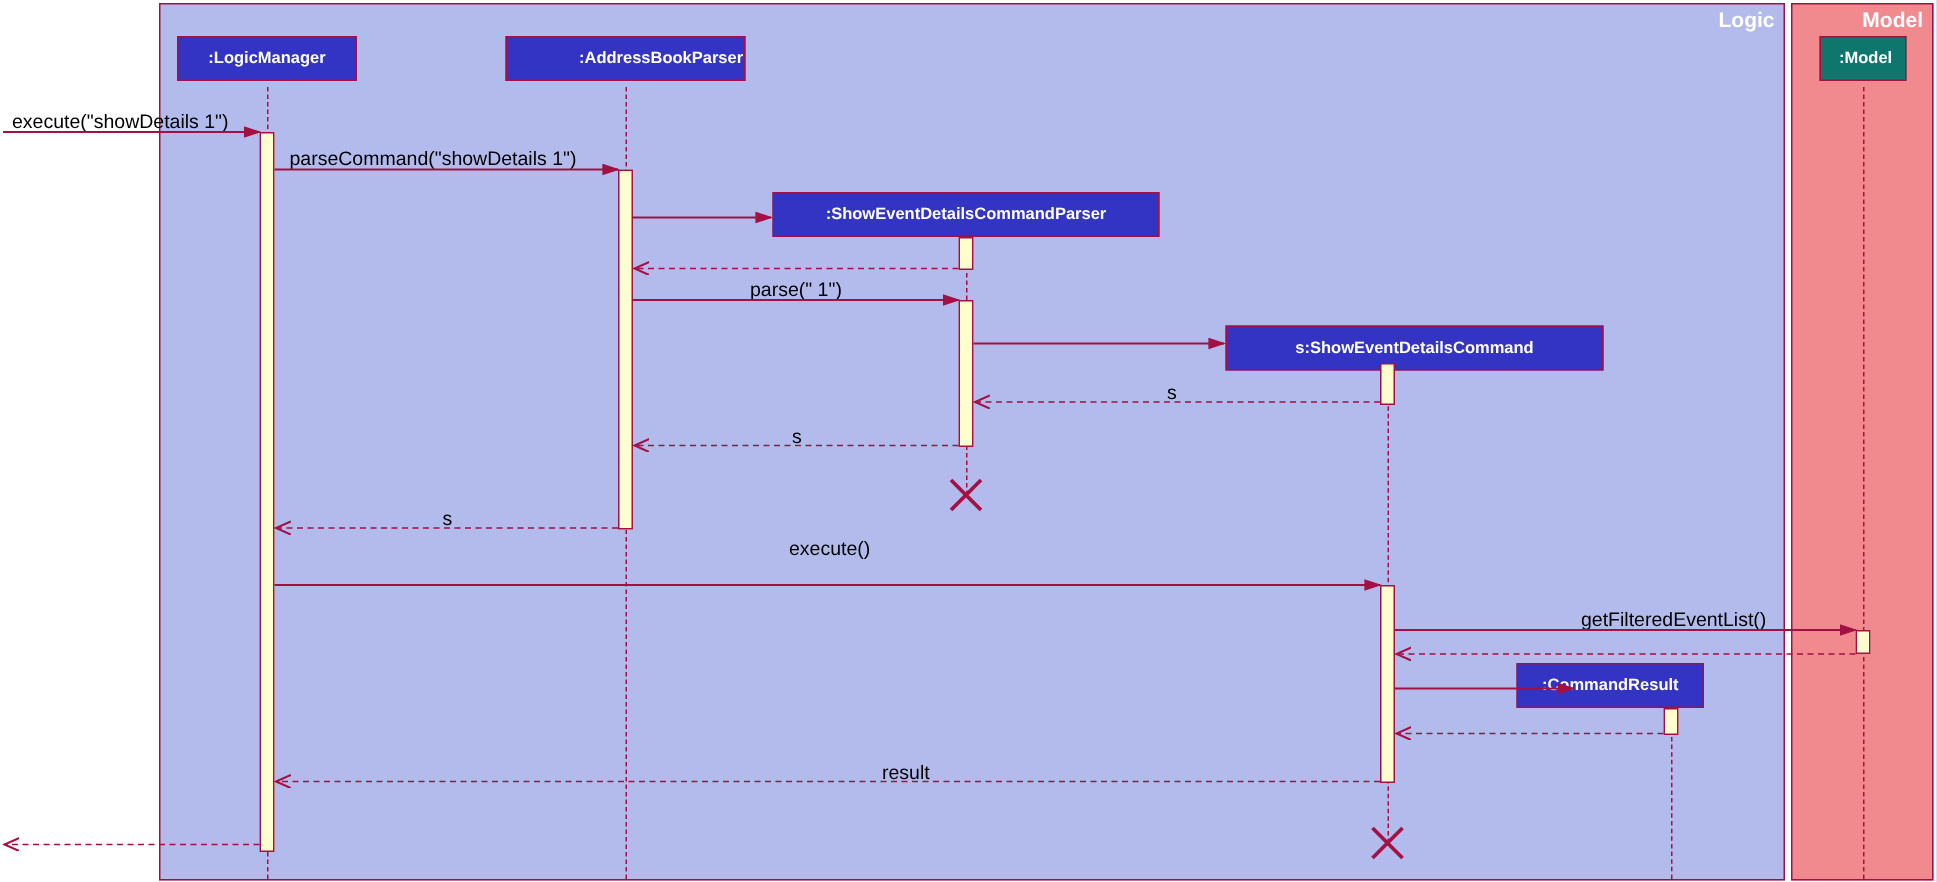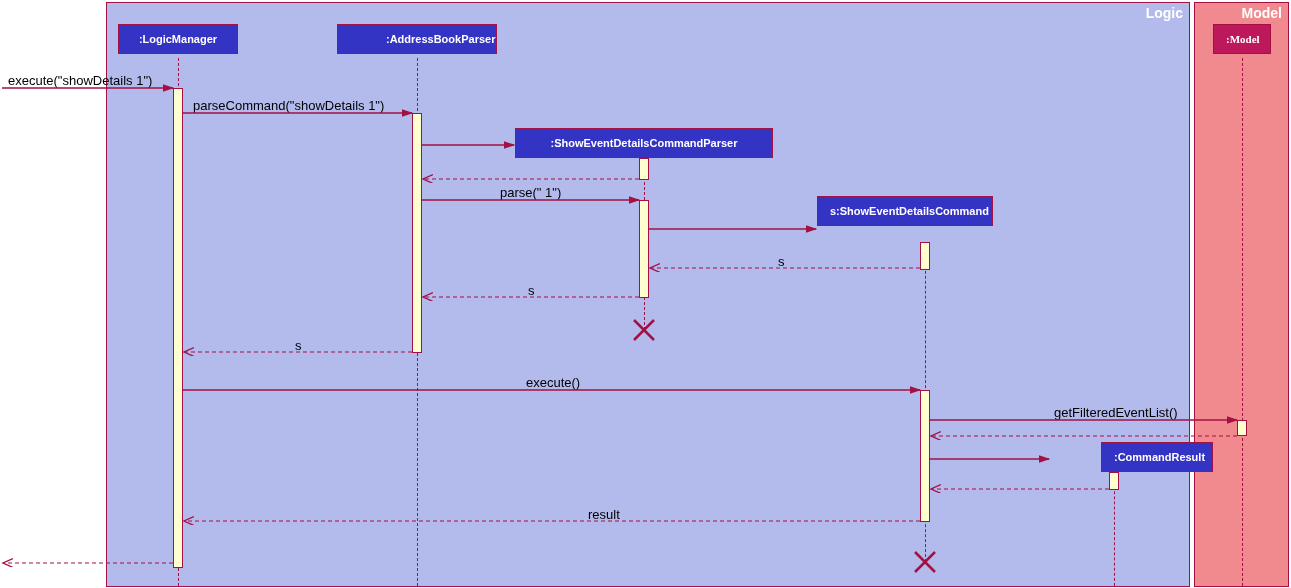--- a/index.html
+++ b/index.html
@@ -42,21 +42,21 @@
   .participant {
     position: absolute;
     border: 1.5px solid #a31043;
     color: #fff;
     font-weight: bold;
     padding: 8px 12px;
     text-align: center;
     font-size: 11px;
   }
   .participant.logic-bg { background: #3333c4; }
-  .participant.model-bg { background: #be185d; font-family: Liberation Serif, serif; }
+  .participant.model-bg { background: #0f766e; }
   .lifeline {
     position: absolute;
     width: 0;
     border-left: 1.5px dashed #a31043;
   }
   .activation {
     position: absolute;
     width: 10px;
     background: #fefece;
     border: 1px solid #a31043;
@@ -81,22 +81,22 @@
 <div class="frame frame-logic">
   <span class="frame-title">Logic</span>
 </div>
 <div class="frame frame-model">
   <span class="frame-title">Model</span>
 </div>
 
 <div class="participant logic-bg" style="left:118px; top:24px; width:120px;">:LogicManager</div>
 <div class="participant logic-bg" style="left:337px; top:24px; width:160px;padding-left:48px;">:AddressBookParser</div>
 <div class="participant logic-bg" style="left:515px; top:128px; width:258px;">:ShowEventDetailsCommandParser</div>
-<div class="participant logic-bg" style="left:817px; top:196px; width:176px;">s:ShowEventDetailsCommand</div>
-<div class="participant logic-bg" style="left:1101px; top:442px; width:112px;">:CommandResult</div>
+<div class="participant logic-bg" style="left:817px; top:217px; width:252px;">s:ShowEventDetailsCommand</div>
+<div class="participant logic-bg" style="left:1011px; top:442px; width:125px;">:CommandResult</div>
 <div class="participant model-bg" style="left:1213px; top:24px; width:58px;">:Model</div>
 
 <div class="lifeline" style="left:178px; top:58px; height:528px;"></div>
 <div class="lifeline" style="left:417px; top:58px; height:528px;"></div>
 <div class="lifeline" style="left:644px; top:162px; height:168px;"></div>
 <div class="lifeline" style="left:925px; top:246px; height:316px;"></div>
 <div class="lifeline" style="left:1114px; top:476px; height:110px;"></div>
 <div class="lifeline" style="left:1242px; top:58px; height:528px;"></div>
 
 <div class="activation" style="left:173px; top:88px; height:480px;"></div>
@@ -107,21 +107,21 @@
 <div class="activation" style="left:920px; top:390px; height:132px;"></div>
 <div class="activation" style="left:1109px; top:472px; height:18px;"></div>
 <div class="activation" style="left:1237px; top:420px; height:16px;"></div>
 
 <div class="msg-label" style="left:8px; top:73px;">execute("showDetails 1")</div>
 <div class="msg-label" style="left:193px; top:98px;">parseCommand("showDetails 1")</div>
 <div class="msg-label" style="left:500px; top:185px;">parse(" 1")</div>
 <div class="msg-label" style="left:778px; top:254px;">s</div>
 <div class="msg-label" style="left:528px; top:283px;">s</div>
 <div class="msg-label" style="left:295px; top:338px;">s</div>
-<div class="msg-label" style="left:526px; top:375px;">execute()</div>
+<div class="msg-label" style="left:526px; top:358px;">execute()</div>
 <div class="msg-label" style="left:1054px; top:405px;">getFilteredEventList()</div>
 <div class="msg-label" style="left:540px; top:507px;margin-left:48px;">result</div>
 
 <svg class="arrows">
   <defs>
     <marker id="arrow-solid" markerWidth="10" markerHeight="10" refX="8" refY="3" orient="auto">
       <path d="M0,0 L9,3 L0,6 Z" fill="#a31043"></path>
     </marker>
     <marker id="arrow-open" markerWidth="12" markerHeight="12" refX="9" refY="4" orient="auto">
       <path d="M0,0 L9,4 L0,8" fill="none" stroke="#a31043" stroke-width="1.2"></path>

